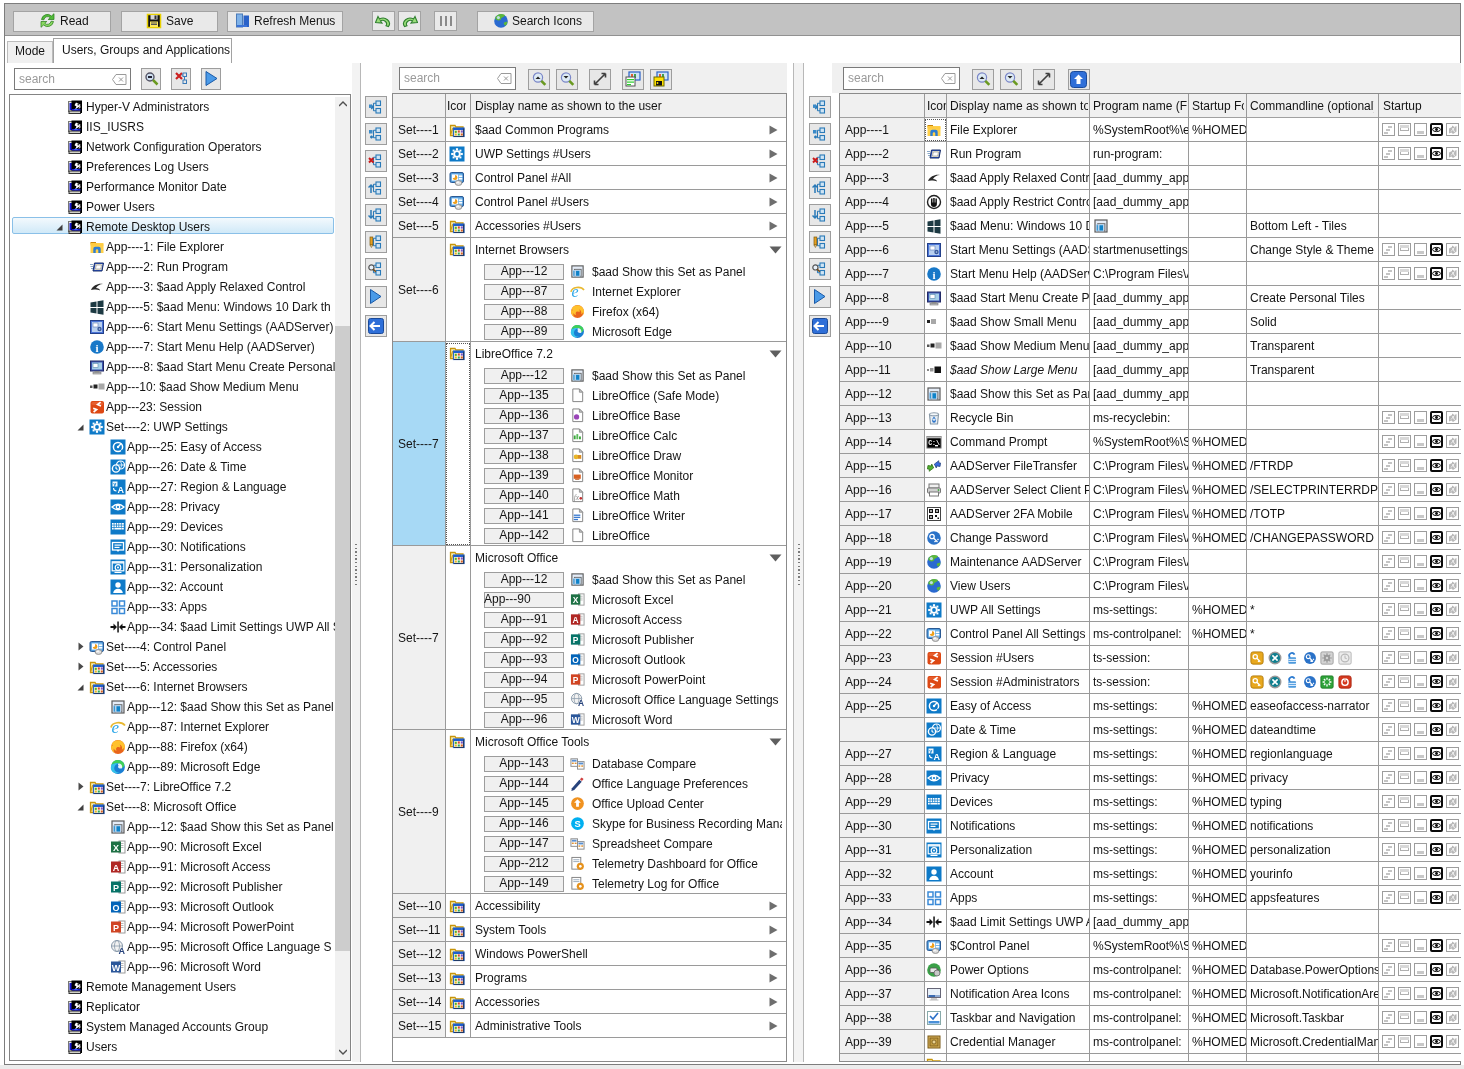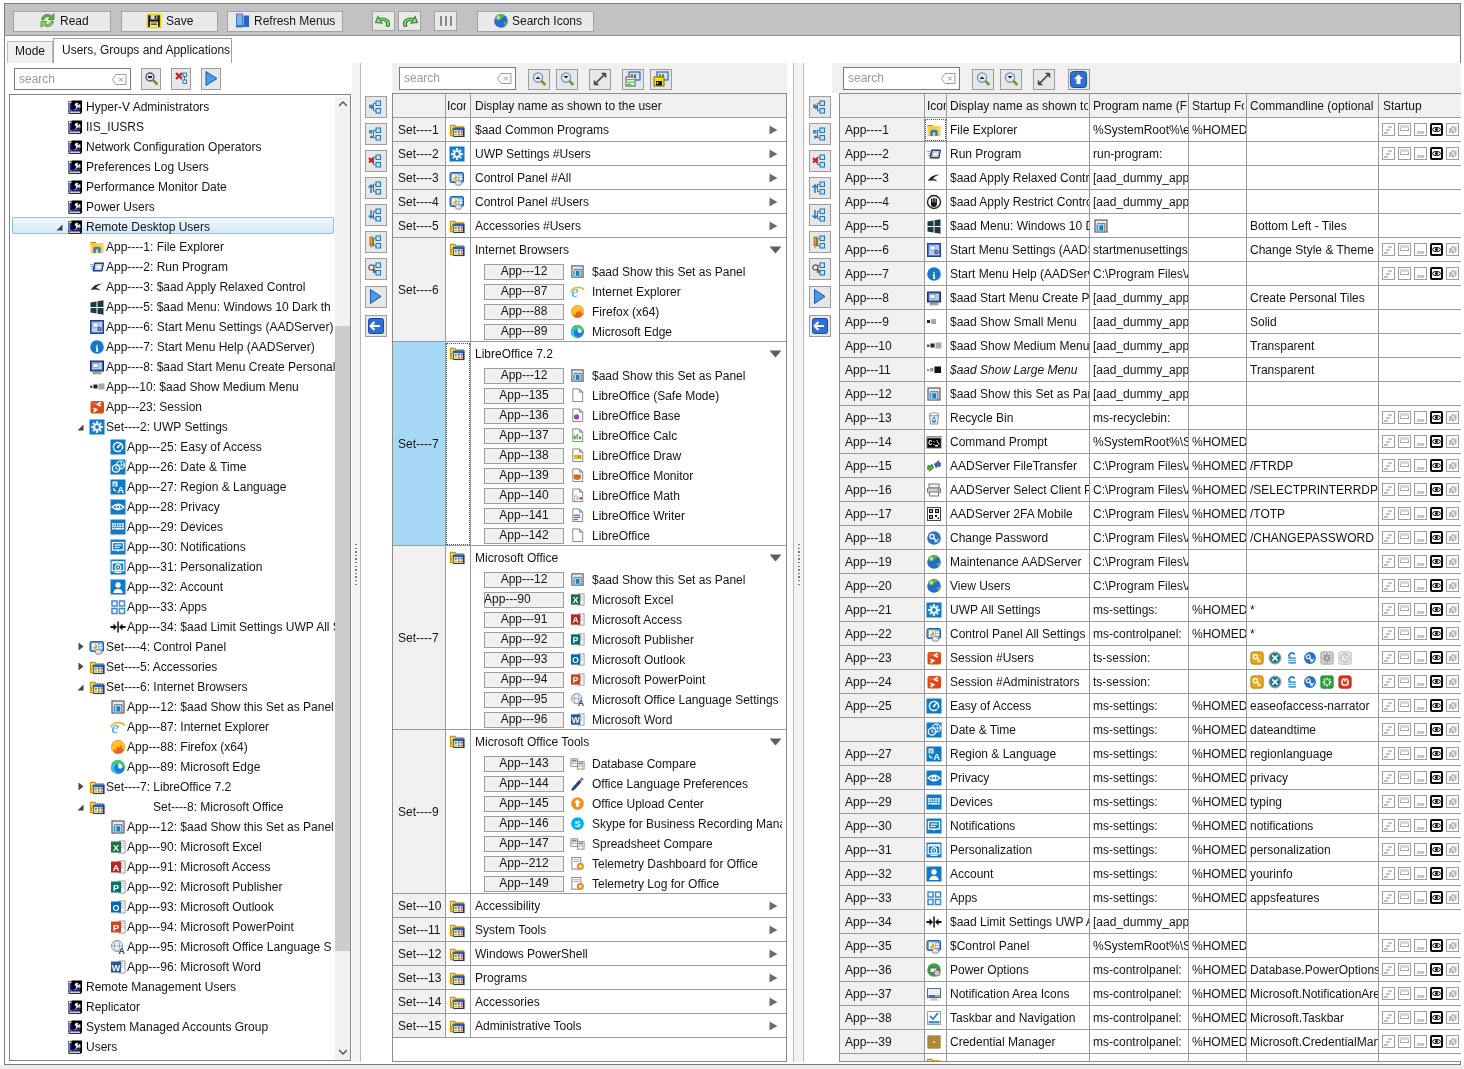--- a/index.html
+++ b/index.html
@@ -442,21 +442,21 @@
       <rect x="4.5" y="6" width="10.5" height="2" fill="#1d5fd0"></rect>
       <rect x="5.8" y="8.7" width="2" height="2.2" fill="#58b020"></rect>
       <rect x="8.8" y="8.4" width="2" height="2.2" fill="#d04a38"></rect>
       <rect x="11.8" y="8.4" width="2" height="2.2" fill="#7a52c8"></rect>
       <rect x="5.8" y="11.5" width="2" height="2" fill="#e8b820"></rect>
       <rect x="8.8" y="11.5" width="2" height="2" fill="#30a858"></rect>
       <rect x="11.8" y="11.5" width="2" height="2" fill="#d86028"></rect>
       <rect x="14" y="6.5" width="1.2" height="8.5" fill="#223a66"></rect>
       <rect x="5" y="14" width="10" height="1" fill="#223a66"></rect>
     </svg>
-<div class="ab tx" style="left:96px;top:702px;width:246px;height:20px;line-height:20px;padding-left:47px;">Set----8: Microsoft Office</div>
+<div class="ab tx" style="left:96px;top:702px;width:246px;height:20px;line-height:20px;">Set----8: Microsoft Office</div>
 <svg class="ab" style="left:100px;top:724px" width="16" height="16" viewBox="0 0 16 16">
       <rect x="2" y="2" width="12" height="12" fill="#e4ecf7" stroke="#5a5a5a" stroke-width="1.2"></rect>
       <rect x="4.7" y="5.7" width="7.2" height="7.3" fill="#d8e6f4" stroke="#6a6a6a" stroke-width="1"></rect>
       <rect x="3.3" y="6.8" width="1.8" height="6.2" fill="#0e82c8" stroke="#bcd8f2" stroke-width=".7"></rect>
       <rect x="6" y="6.8" width="4.5" height="6.2" fill="#0e82c8" stroke="#bcd8f2" stroke-width=".9"></rect>
     </svg>
 <div class="ab tx" style="left:117px;top:722px;width:225px;height:20px;line-height:20px;">App---12: $aad Show this Set as Panel</div>
 <svg class="ab" style="left:100px;top:744px" width="16" height="16" viewBox="0 0 16 16">
       <rect x="9" y="2" width="6" height="12" fill="#fff" stroke="#9a9a9a" stroke-width="1"></rect>
       <rect x="10.5" y="4" width="3" height="1" fill="#b8b8b8"></rect>

